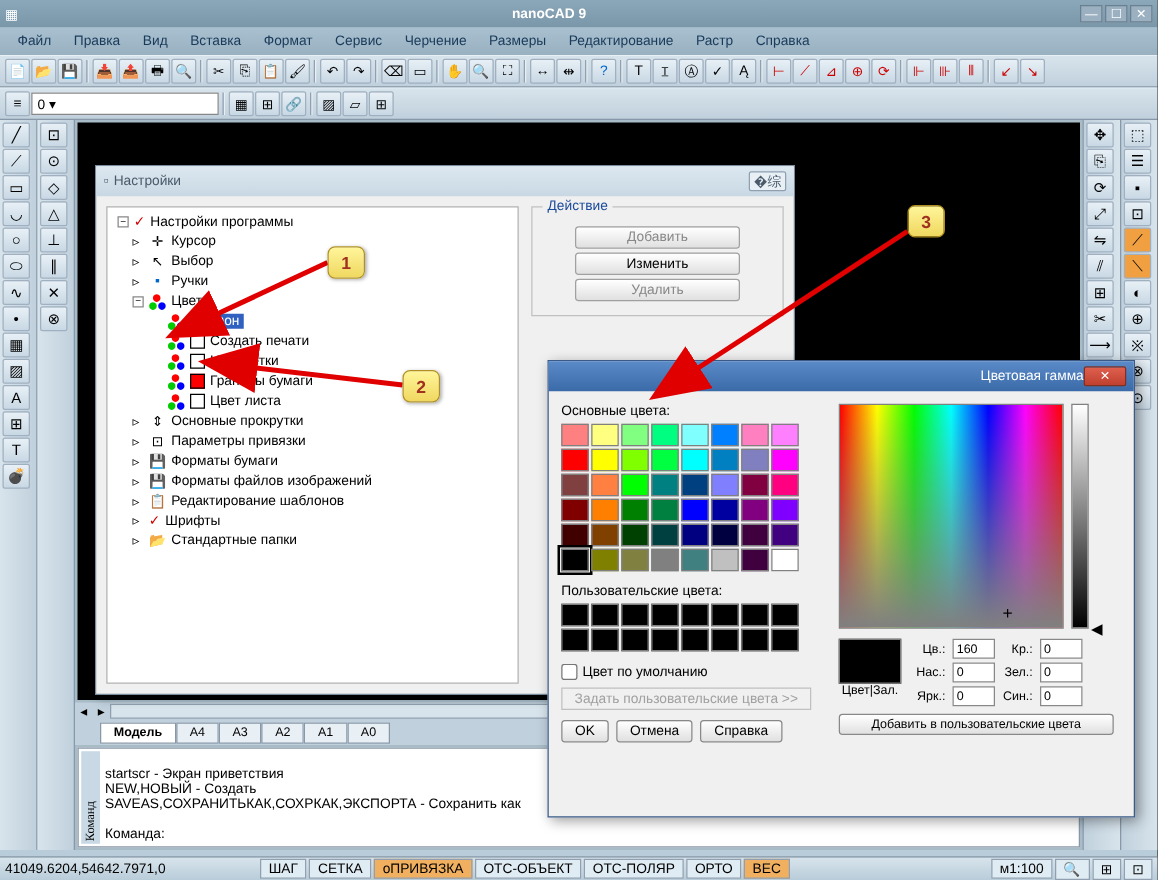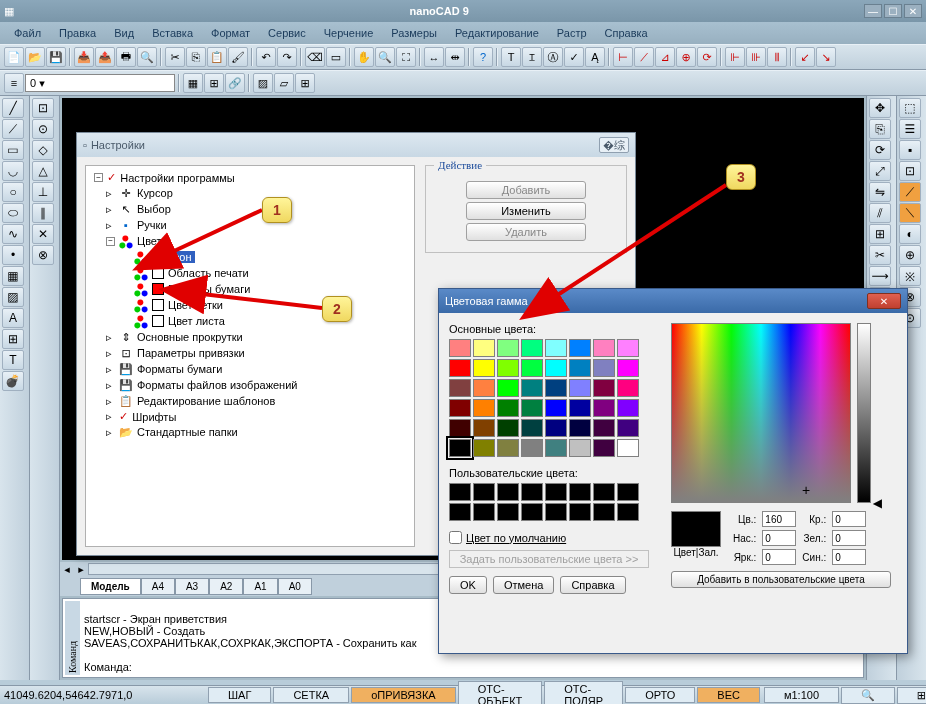--- a/index.html
+++ b/index.html
@@ -32,60 +32,60 @@
 .workspace { flex: 1; position: relative; background: #000; margin: 2px; }
 .model-tabs { height: 20px; display: flex; align-items: center; padding-left: 20px; gap: 0; background: #c0d0dc; }
 .model-tab { padding: 2px 10px; background: #e8f0f6; border: 1px solid #8898a8; cursor: pointer; font-size:10px; }
 .model-tab.active { background: #fff; font-weight: bold; }
 
 .cmd-panel { height: 80px; background: #fff; border: 1px solid #8898a8; margin: 2px; font-family: 'Courier New', monospace; font-size: 11px; padding: 2px; display: flex; }
 .cmd-label { writing-mode: vertical-lr; transform: rotate(180deg); background: #c8d8e4; padding: 2px; font-family: Tahoma; font-size: 10px; }
 .cmd-text { flex: 1; padding-left: 4px; white-space: pre-line; }
 
 .statusbar { position: absolute; bottom: 0; left: 0; right: 0; height: 19px; background: linear-gradient(#d8e4ec, #b8ccd9); border-top: 1px solid #8898a8; display: flex; align-items: center; padding: 0 4px; gap: 2px; font-size: 10px; }
-.status-cell { padding: 1px 19px; border: 1px solid #90a0b0; background: #e0ecf4; }
+.status-cell { padding: 1px 6px; border: 1px solid #90a0b0; background: #e0ecf4; }
 .status-cell.orange { background: #f0b060; }
 
 
 .dlg-settings { position: absolute; top: 132px; left: 76px; width: 560px; height: 424px; background: #f0f0f0; border: 1px solid #7a8a9a; box-shadow: 2px 2px 8px rgba(0,0,0,0.3); z-index: 10; }
 .dlg-title { height: 24px; background: linear-gradient(#dde8f0, #c8d8e4); display: flex; align-items: center; padding: 0 6px; color: #4a5a6a; }
 .dlg-title-text { flex: 1; padding-left: 4px; }
 .dlg-close { width: 30px; height: 16px; border: 1px solid #90a0b0; border-radius: 2px; display: flex; align-items: center; justify-content: center; cursor: pointer; background:#e8f0f6; }
 .dlg-body { padding: 8px; display: flex; gap: 10px; height: calc(100% - 24px); }
 .tree-panel { width: 330px; border: 1px solid #b0b0b0; background: #fff; padding: 4px; overflow: auto; position: relative; }
 .tree-item { padding: 1px 0 1px 4px; display: flex; align-items: center; gap: 4px; cursor: pointer; white-space: nowrap; }
 .tree-item.l1 { padding-left: 16px; }
 .tree-item.l2 { padding-left: 44px; }
 .tree-exp { width: 9px; height: 9px; border: 1px solid #888; display: inline-flex; align-items: center; justify-content: center; font-size: 8px; line-height: 1; background: #fff; }
 .tree-icon { width: 14px; height: 14px; display: inline-flex; align-items: center; justify-content: center; font-size: 11px; }
 .tree-label.selected { background: #3060c0; color: #fff; padding: 0 3px; }
 .swatch { width: 12px; height: 12px; border: 1px solid #000; display: inline-block; }
 
 .right-col { flex: 1; display: flex; flex-direction: column; }
 .action-group { border: 1px solid #c0c0c0; padding: 12px 8px 8px; margin-bottom: 10px; position: relative; }
-.action-group-title { position: absolute; top: -7px; left: 8px; background: #f0f0f0; padding: 0 4px; color: #1a4a9a; font-family: Liberation Serif, serif; }
-.action-btn { display: block; width: 120px; margin: 3px auto; padding: 2px; border: 1px solid #a0a0a0; background: linear-gradient(#fff, #e0e0e0); border-radius: 3px; cursor: pointer; text-align: center; color: #888; }
+.action-group-title { position: absolute; top: -7px; left: 8px; background: #f0f0f0; padding: 0 4px; color: #1a4a9a; }
+.action-btn { display: block; width: 132px; margin: 3px auto; padding: 2px; border: 1px solid #a0a0a0; background: linear-gradient(#fff, #e0e0e0); border-radius: 3px; cursor: pointer; text-align: center; color: #888; }
 .action-btn.enabled { color: #000; }
 .dlg-ok-row { margin-top: auto; text-align: right; padding-top: 6px; }
 .dlg-ok { width: 70px; padding: 2px; border: 1px solid #888; background: linear-gradient(#fff, #e0e0e0); border-radius: 3px; cursor: pointer; }
 
 
 .dlg-color { position: absolute; top: 288px; left: 438px; width: 470px; height: 366px; background: #f0f0f0; border: 1px solid #3a5a8a; box-shadow: 3px 3px 10px rgba(0,0,0,0.4); z-index: 20; }
 .dlg-color-title { height: 24px; background: linear-gradient(#5a8ac8, #3a6aa8); display: flex; align-items: center; padding: 0 6px; color: #fff; }
-.dlg-color-title-text { flex: 1; }
+.dlg-color-title-text { flex: 1; text-align: right; }
 .dlg-color-close { width: 34px; height: 16px; background: linear-gradient(#e06050, #c04030); border: 1px solid #803020; border-radius: 2px; color: #fff; display: flex; align-items: center; justify-content: center; cursor: pointer; font-size: 10px; }
 .dlg-color-body { padding: 10px; display: flex; gap: 12px; }
 .color-left { width: 210px; }
 .color-label { color: #000; margin-bottom: 4px; }
 .basic-grid { display: grid; grid-template-columns: repeat(8, 22px); gap: 2px; margin-bottom: 10px; }
 .basic-cell { width: 22px; height: 18px; border: 1px solid #808080; cursor: pointer; }
 .basic-cell.selected { outline: 2px solid #000; outline-offset: 1px; }
 .custom-grid { display: grid; grid-template-columns: repeat(8, 22px); gap: 2px; margin-bottom: 10px; }
 .custom-cell { width: 22px; height: 18px; border: 1px solid #808080; background: #000; cursor: pointer; }
-.color-check { display: flex; align-items: center; gap: 4px; margin: 6px 0; text-decoration: underline; }
+.color-check { display: flex; align-items: center; gap: 4px; margin: 6px 0; }
 .color-disabled-btn { width: 200px; padding: 2px; border: 1px solid #c0c0c0; background: #f0f0f0; color: #a0a0a0; text-align: center; margin-bottom: 8px; }
 .color-btns-row { display: flex; gap: 6px; }
 .color-btn { padding: 2px 10px; border: 1px solid #888; background: linear-gradient(#fff, #e0e0e0); border-radius: 3px; cursor: pointer; }
 
 .color-right { flex: 1; }
 .spectrum { width: 180px; height: 180px; background: linear-gradient(to bottom, rgba(128,128,128,0) 0%, rgba(128,128,128,1) 100%), linear-gradient(to right, #ff0000, #ffff00, #00ff00, #00ffff, #0000ff, #ff00ff, #ff0000); position: relative; border: 1px solid #808080; }
 .lum-bar { width: 14px; height: 180px; background: linear-gradient(#fff, #000); border: 1px solid #808080; display: inline-block; vertical-align: top; margin-left: 6px; position: relative; }
 .lum-arrow { position: absolute; right: -12px; top: 172px; font-size: 12px; }
 .spectrum-row { display: flex; margin-bottom: 8px; }
 .preview-box { width: 50px; height: 36px; background: #000; border: 1px solid #808080; display: inline-block; vertical-align: top; }
@@ -338,37 +338,37 @@
           </span>
           <span class="swatch" style="background:#000"></span>
           <span class="tree-label selected">Фон</span>
         </div>
       <div class="tree-item l2">
           <span class="rgb-icon">
             <span class="g">⬤</span>
             <span class="b">⬤</span>
           </span>
           <span class="swatch" style="background:#fff"></span>
-          <span>Область печати</span>
+          <span>Создать печати</span>
+        </div>
+      <div class="tree-item l2">
+          <span class="rgb-icon">
+            <span class="g">⬤</span>
+            <span class="b">⬤</span>
+          </span>
+          <span class="swatch" style="background:#fff"></span>
+          <span>Цвет сетки</span>
         </div>
       <div class="tree-item l2">
           <span class="rgb-icon">
             <span class="g">⬤</span>
             <span class="b">⬤</span>
           </span>
           <span class="swatch" style="background:#f00"></span>
           <span>Границы бумаги</span>
-        </div>
-      <div class="tree-item l2">
-          <span class="rgb-icon">
-            <span class="g">⬤</span>
-            <span class="b">⬤</span>
-          </span>
-          <span class="swatch" style="background:#fff"></span>
-          <span>Цвет сетки</span>
         </div>
       <div class="tree-item l2">
           <span class="rgb-icon">
             <span class="g">⬤</span>
             <span class="b">⬤</span>
           </span>
           <span class="swatch" style="background:#fff"></span>
           <span>Цвет листа</span>
         </div>
       <div class="tree-item l1">

